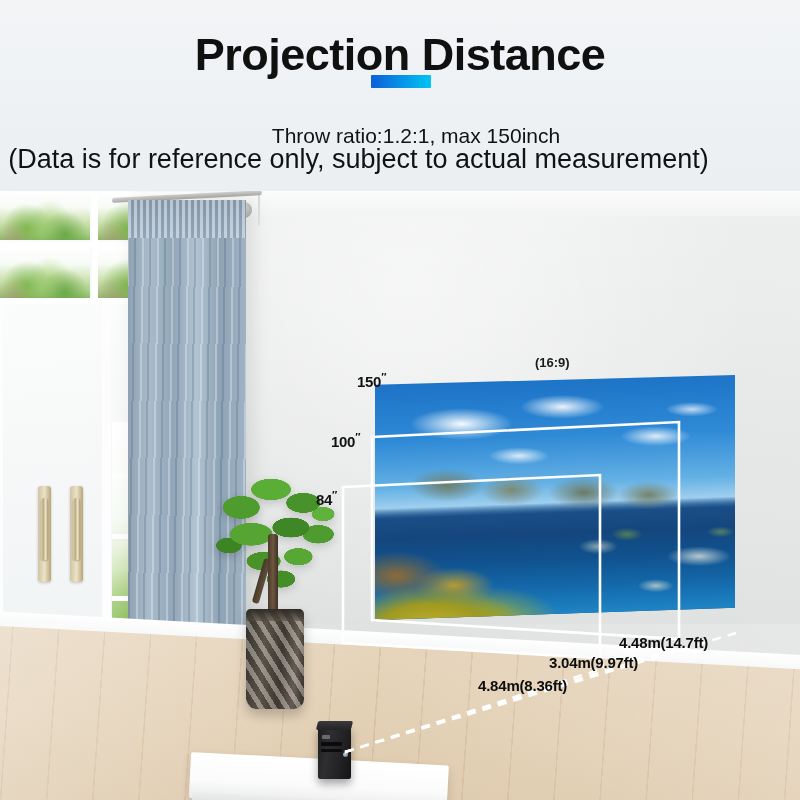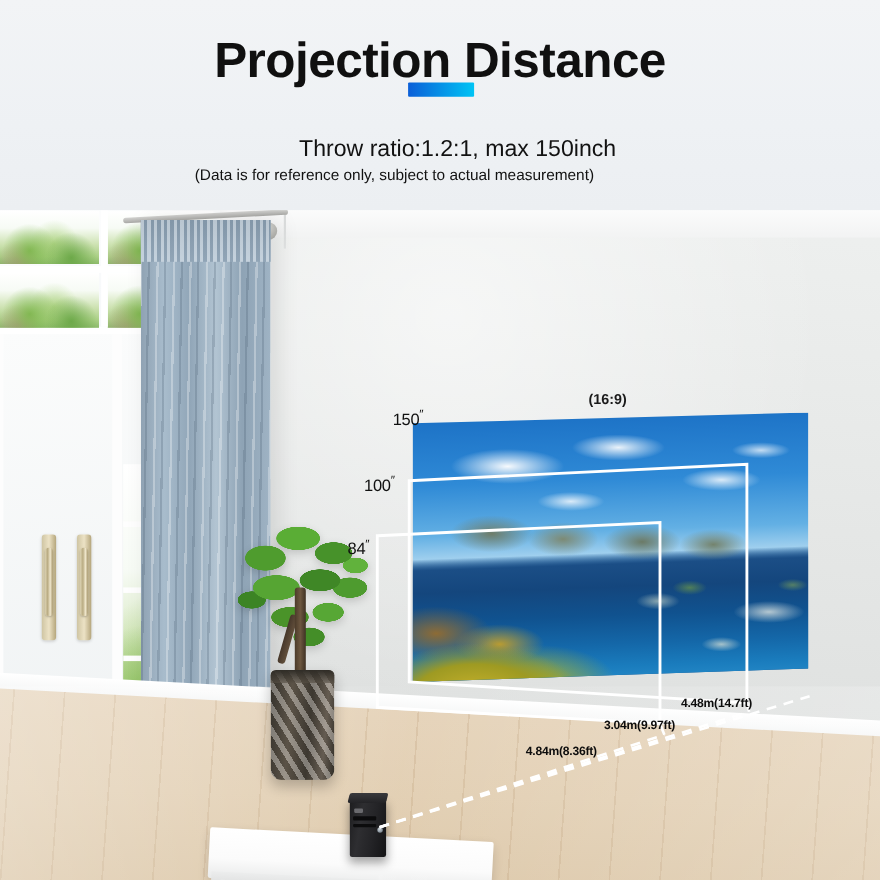--- a/index.html
+++ b/index.html
@@ -27,21 +27,21 @@
   #accent-bar {
     position:absolute; left:371px; top:75px; width:60px; height:13px;
     border-radius:1px;
   }
   #sub1 {
     position:absolute; left:0; top:122px; width:800px;
     font-size:21px; color:#121212; line-height:28px;padding-left:32px;
   }
   #sub2 {
     position:absolute; left:0; top:145px; width:717px;
-    font-size:14px; color:#121212; line-height:28px;
+    font-size:27px; color:#121212; line-height:28px;
   }
 
   
   #room {
     position:absolute; left:0; top:186px; width:800px; height:614px;
     overflow:hidden; z-index:5;
     background:linear-gradient(175deg,#f2f2f0 0%,#ececeb 40%,#e6e6e4 100%);
   }
   
   .wall {
@@ -303,29 +303,29 @@
       radial-gradient(ellipse 78px 24px at 24% 20%, rgba(255,255,255,.96) 0%, rgba(255,255,255,0) 66%),
       radial-gradient(ellipse 64px 18px at 52% 13%, rgba(255,255,255,.9) 0%, rgba(255,255,255,0) 66%),
       radial-gradient(ellipse 54px 15px at 78% 25%, rgba(255,255,255,.82) 0%, rgba(255,255,255,0) 66%),
       radial-gradient(ellipse 46px 13px at 40% 33%, rgba(255,255,255,.8) 0%, rgba(255,255,255,0) 66%),
       radial-gradient(ellipse 40px 11px at 88% 14%, rgba(255,255,255,.72) 0%, rgba(255,255,255,0) 66%),
       
       linear-gradient(178deg,#1a6fc4 0%,#2f8ad6 26%,#63b0e4 44%,#9fcfee 52%,#1d5e9e 58%,#0f4b86 100%);
   }
   .lbl {
     position:absolute; z-index:36;
-    font-size:15px; font-weight:normal; color:#111;
+    font-size:15px; font-weight:bold; color:#111;
     white-space:nowrap; letter-spacing:-0.3px;text-align:right;
   }
   .lbl-ratio {
     position:absolute; z-index:36; font-size:13px; font-weight:bold;
     color:#1a1a1a; white-space:nowrap;
   }
   .lbl-dist {
-    position:absolute; z-index:36; font-size:11px; font-weight:bold;
+    position:absolute; z-index:36; font-size:15px; font-weight:bold;
     color:#0d0d0d; white-space:nowrap; letter-spacing:-0.2px;
   }
   .sup { font-size:11px; vertical-align:super; }
 </style>
 </head>
 <body>
 
 <div id="page">
 
   <div id="room">

